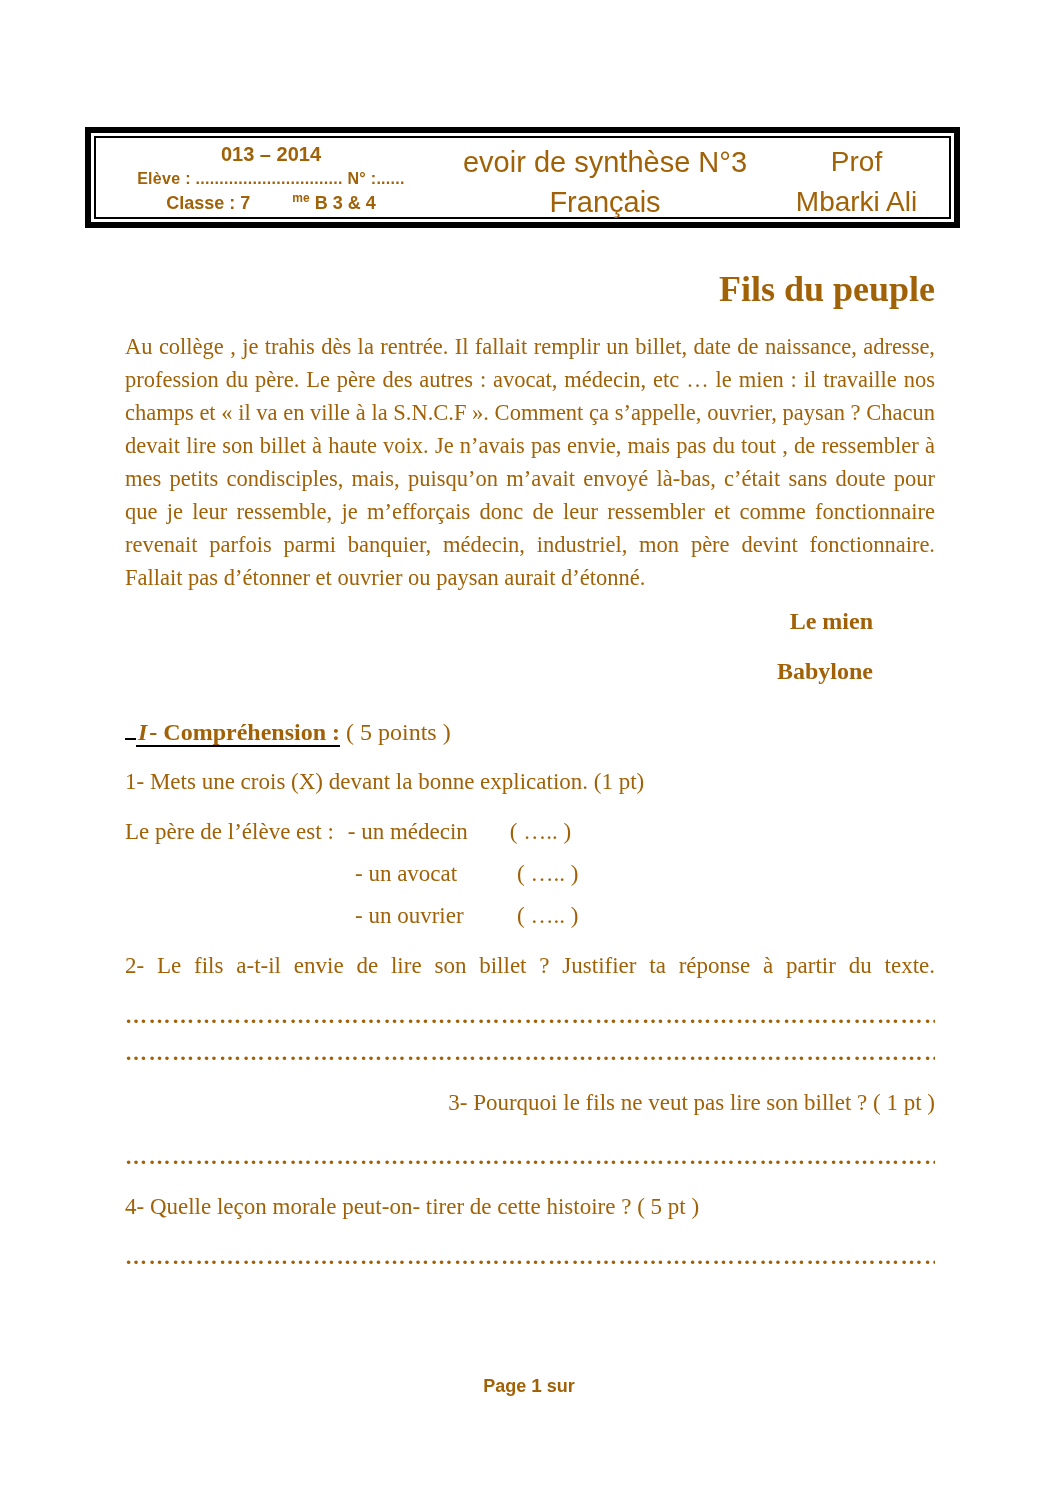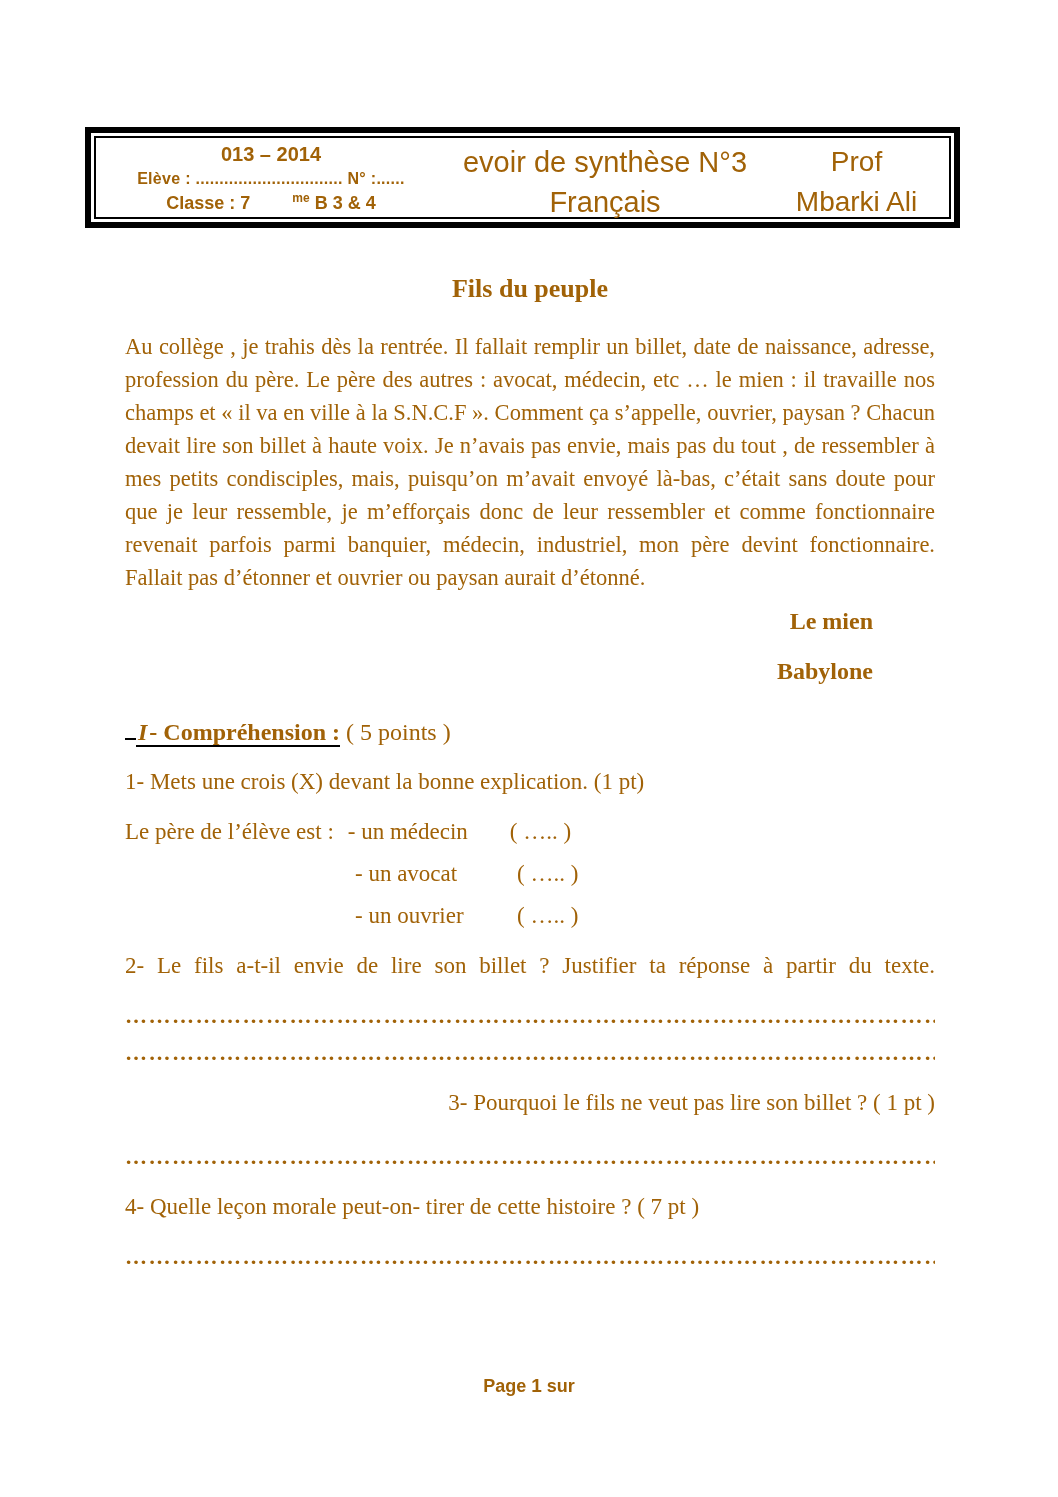--- a/index.html
+++ b/index.html
@@ -60,23 +60,23 @@
     padding-top: 4px;
     white-space: nowrap;
   }
 
   
   .content {
     box-sizing: border-box;
     padding: 272px 123px 0 125px;
   }
   .doc-title {
-    text-align: center;
-    font-weight: bold;
-    font-size: 26px;
+    text-align: right;
+    font-weight: bold;
+    font-size: 36px;
     line-height: 34px;
   }
   .doc-para {
     margin-top: 24px;
     font-size: 22.5px;
     line-height: 33px;
     text-align: justify;
   }
   .attr {
     text-align: right;
@@ -216,21 +216,21 @@
 
     <div class="q q2-line1">2- Le fils a-t-il envie de lire son billet ? Justifier ta réponse à partir du texte.</div>
 
     <div class="dots dots-1">…………………………………………………………………………………………………………………………………….</div>
     <div class="dots dots-2">…………………………………………………………………………………………………………………………………….</div>
 
     <div class="q q3">3- Pourquoi le fils ne veut pas lire son billet ? ( 1 pt )</div>
 
     <div class="dots dots-3">…………………………………………………………………………………………………………………………………….</div>
 
-    <div class="q q4">4- Quelle leçon morale peut-on- tirer de cette histoire ? ( 7 pt )</div>
+    <div class="q q4">4- Quelle leçon morale peut-on- tirer de cette histoire ? ( 5 pt )</div>
 
     <div class="dots dots-4">…………………………………………………………………………………………………………………………………….</div>
 
   </div>
 
   <div class="footer">
     <span>Page</span>
     <span class="page-num">1</span>
     <span>sur</span>
   </div>

